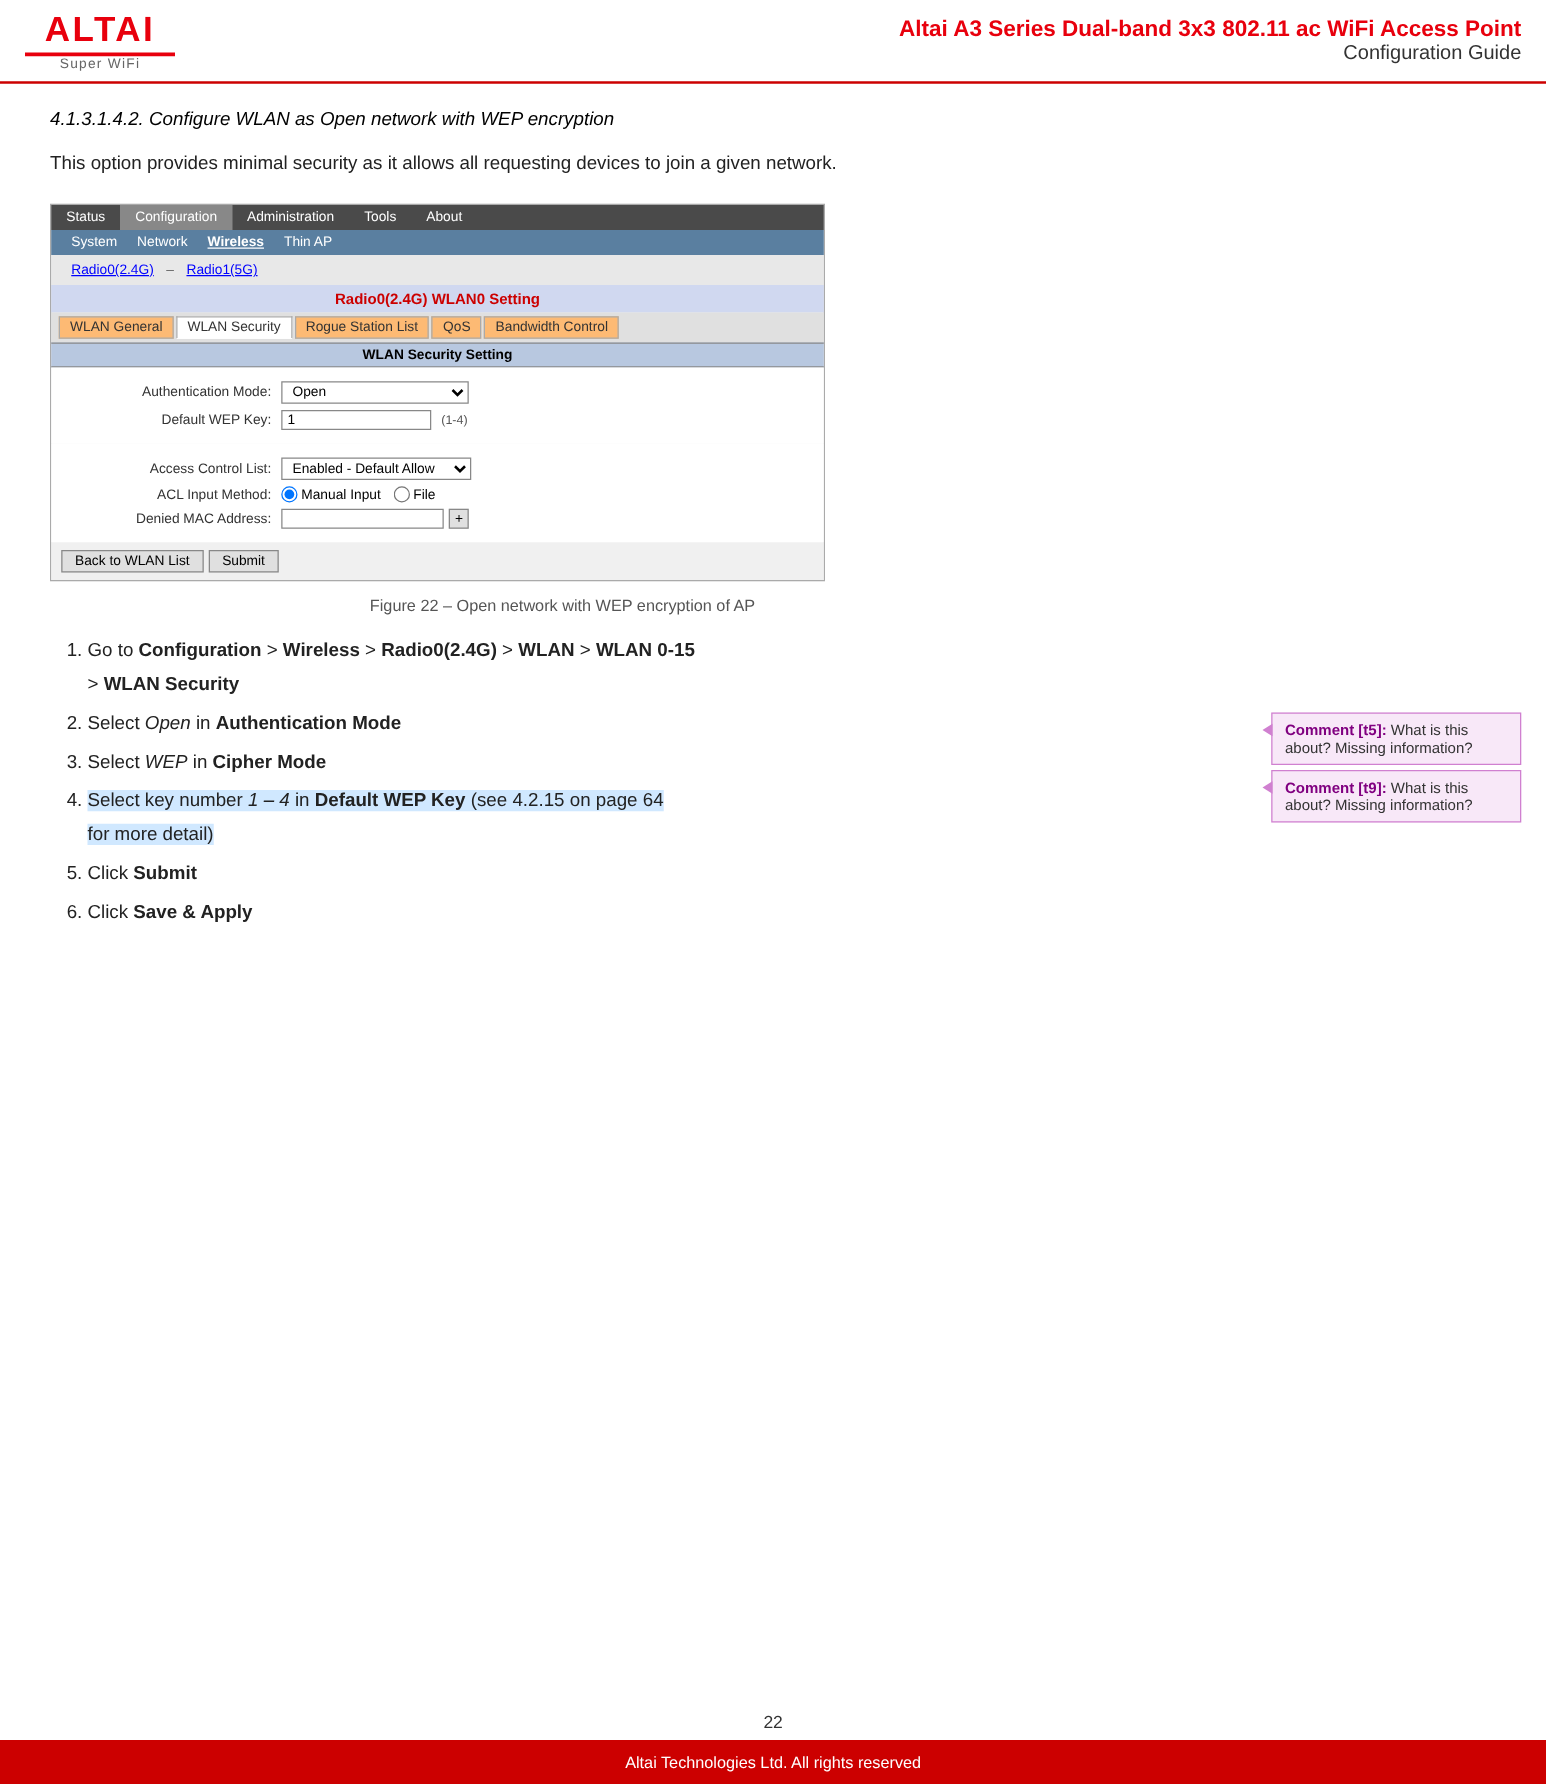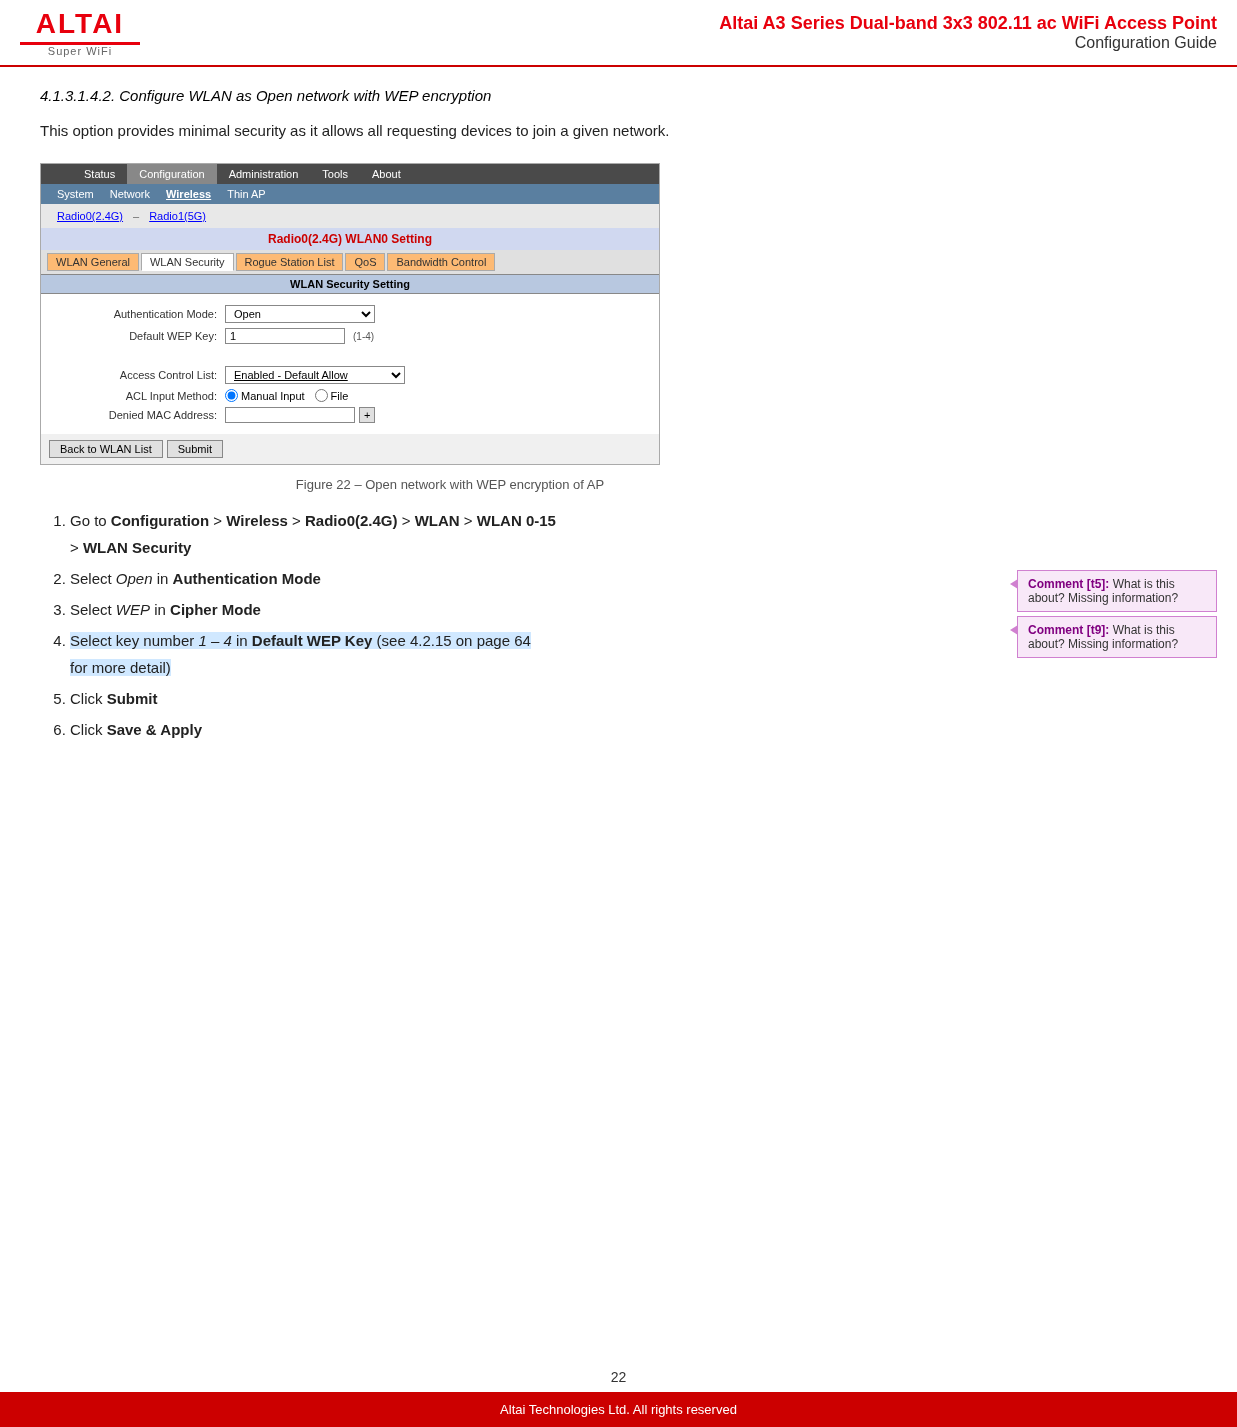--- a/index.html
+++ b/index.html
@@ -82,21 +82,20 @@
       background: #f0f0f0;
       width: 620px;
       font-size: 11px;
       margin-bottom: 12px;
     }
 
     .ui-nav-bar {
       background: #4a4a4a;
       display: flex;
       align-items: flex-end;
-      padding-left: 31px;
     }
     .ui-nav-item {
       padding: 4px 12px;
       color: #fff;
       font-size: 11px;
       cursor: pointer;
     }
     .ui-nav-item.active {
       background: #888;
     }
@@ -417,21 +416,21 @@
         </div>
       </div>
     </div>
 
 
     <div class="ui-form-area">
 
       <div class="ui-form-row">
         <div class="ui-form-label">Access Control List:</div>
         <div class="ui-form-control">
-          <select class="ui-select" style="width:180px;text-decoration:underline;">
+          <select class="ui-select" style="width:152px;">
             <option>Enabled - Default Allow</option>
           </select>
         </div>
       </div>
 
       <div class="ui-form-row">
         <div class="ui-form-label">ACL Input Method:</div>
         <div class="ui-form-control">
           <div class="ui-radio-group">
             <div class="ui-radio-option">

